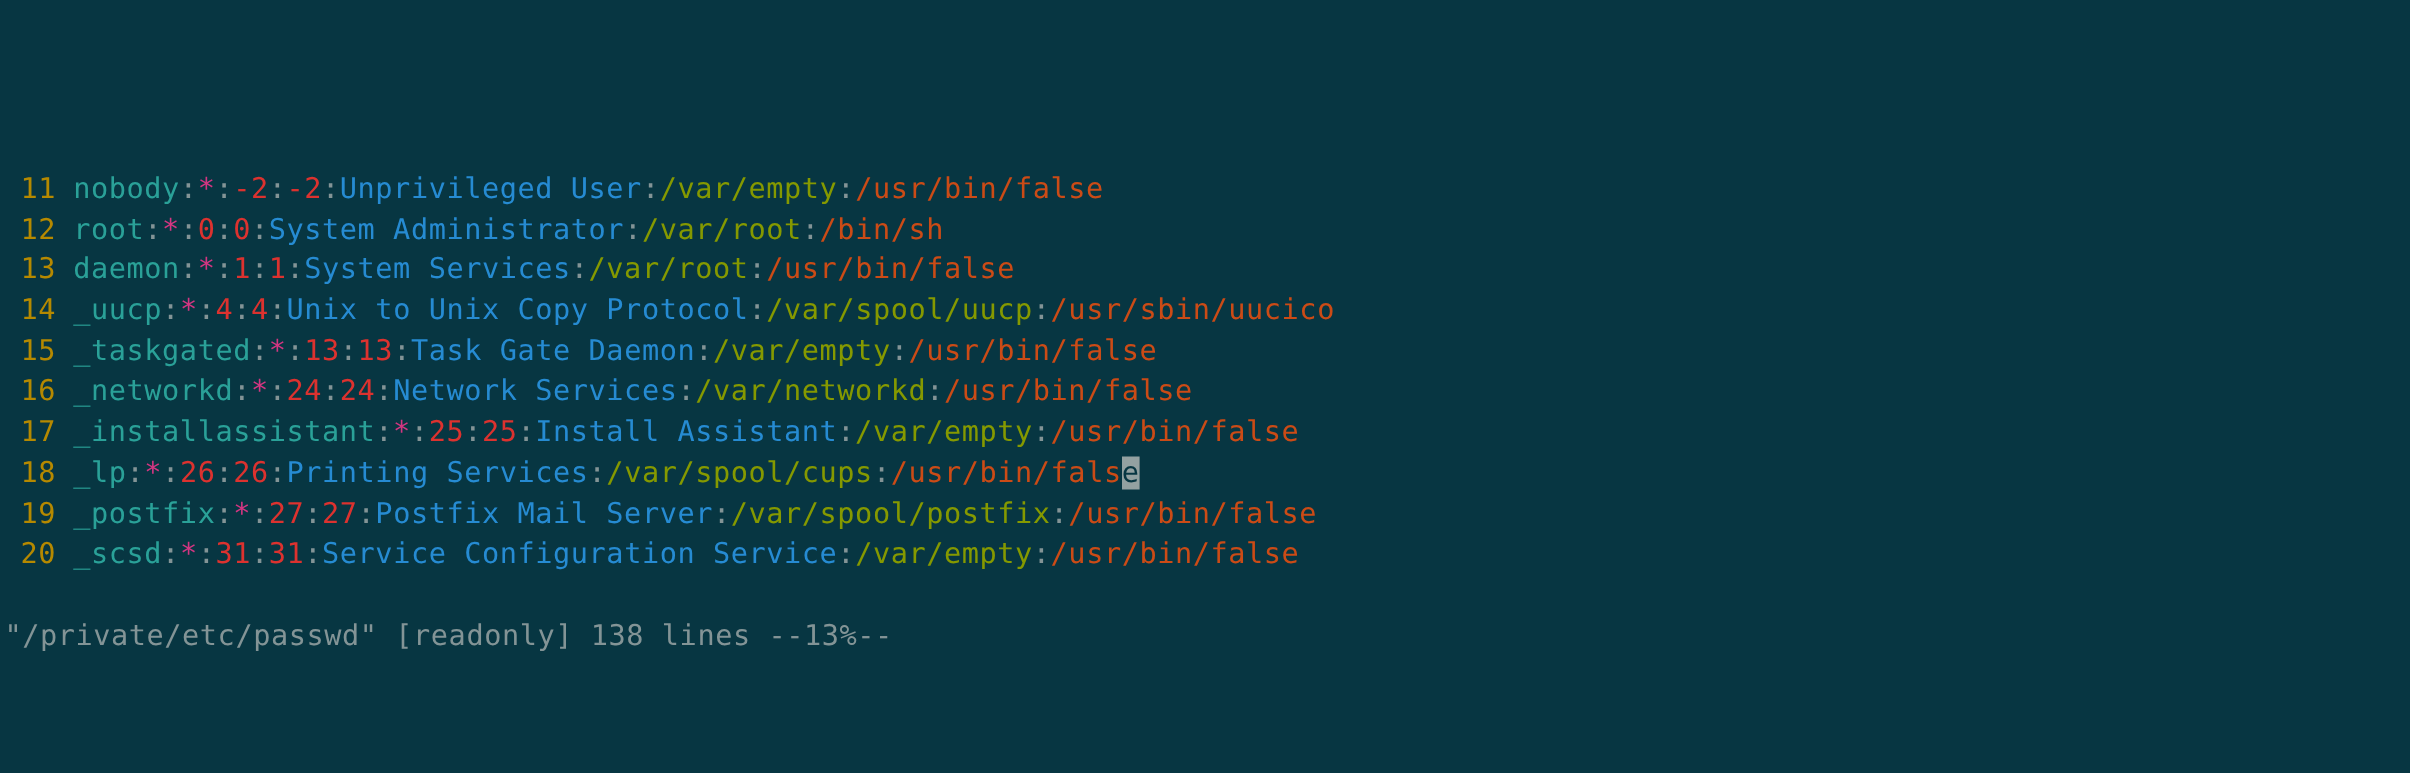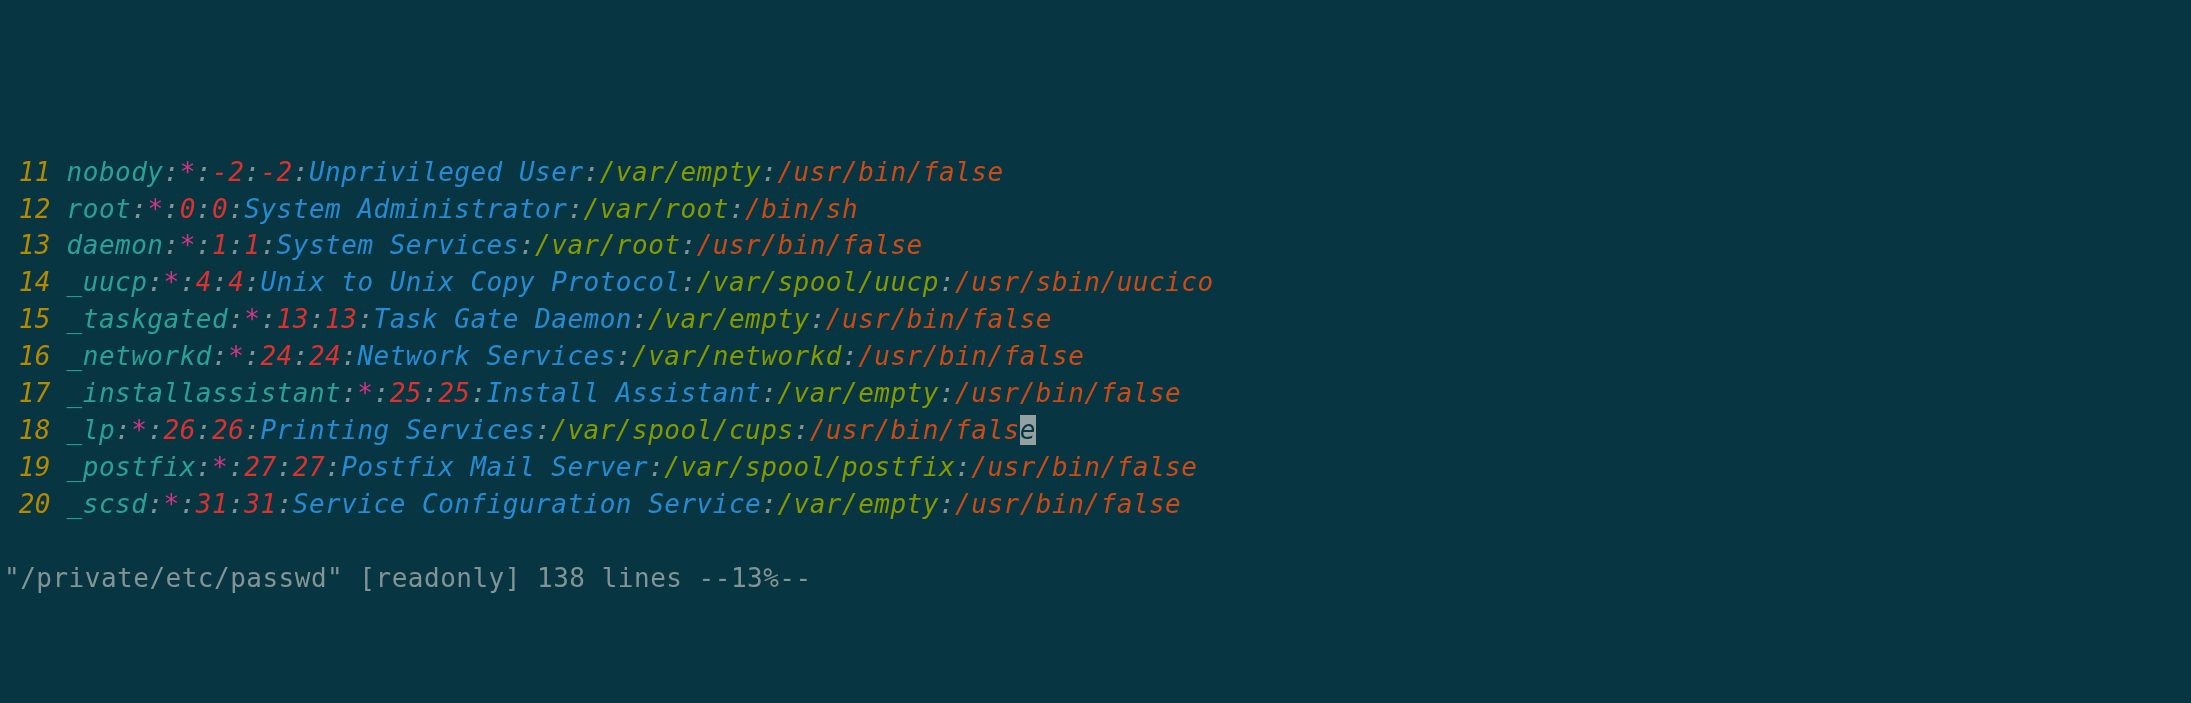--- a/index.html
+++ b/index.html
@@ -13,21 +13,20 @@
     font-size: 26px;
     line-height: 1.42;
     padding: 6px 0 6px 4px;
     color: #839496;
     white-space: pre;
     overflow: hidden;
     letter-spacing: 0.5px;
   }
   .line {
     display: block;
-    font-style: italic;
   }
   .lineno {
     color: #b58900;
     display: inline-block;
     width: 3ch;
     text-align: right;
     margin-right: 1ch;
   }
   .username { color: #2aa198; }
   .sep      { color: #839496; }

